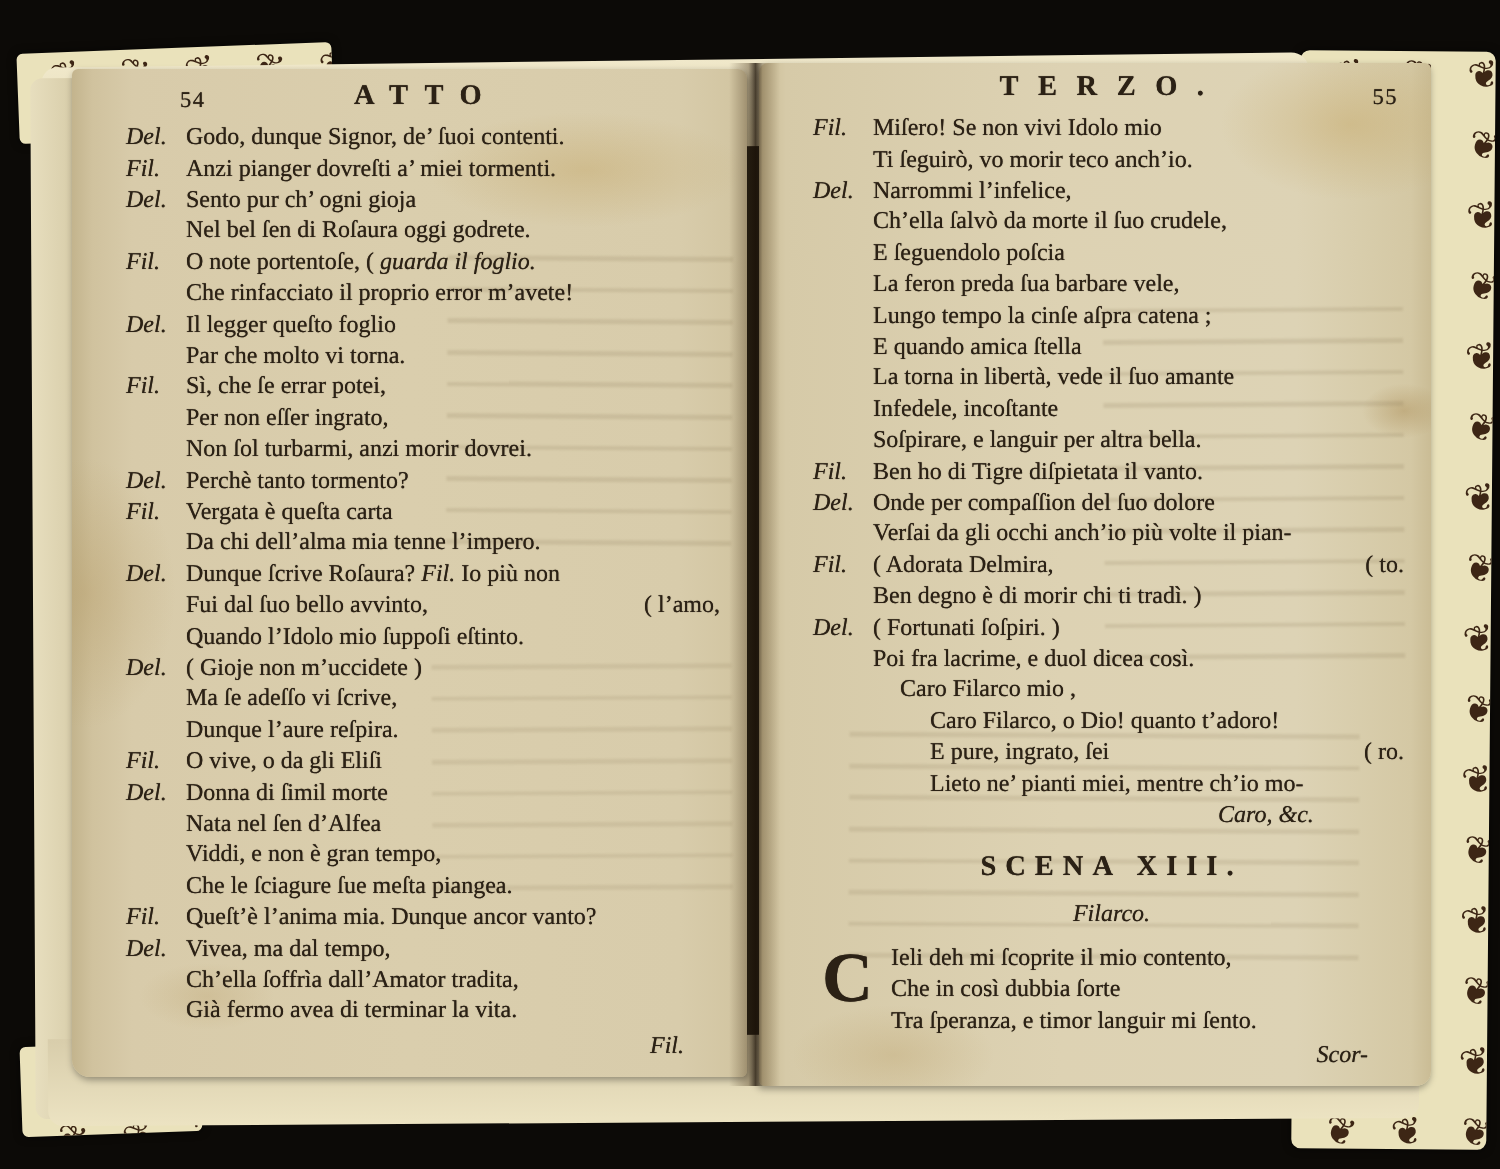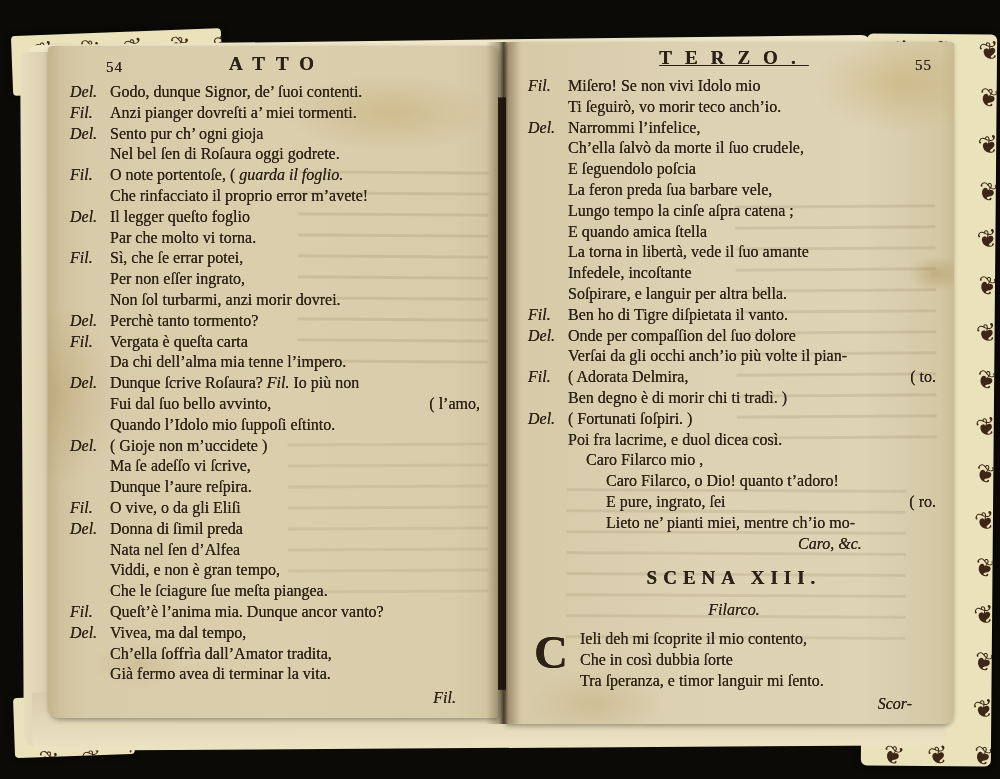--- a/index.html
+++ b/index.html
@@ -42,21 +42,21 @@
       linear-gradient(90deg,#c8b992 0,#d6caa8 4%,#ddd2b3 45%,#ddd3b5 80%,#d4c8a4 97%,#cabc95 100%);
     box-shadow:-1px 2px 5px rgba(0,0,0,.35);
   }
   #gutter{position:absolute;left:486px;top:42px;width:34px;height:682px;pointer-events:none;
     background:linear-gradient(90deg,transparent 0,rgba(76,58,32,.40) 38%,rgba(35,24,12,.78) 52%,rgba(84,66,38,.35) 66%,transparent 100%);}
   
   .ghost{position:absolute;pointer-events:none;opacity:.5;filter:blur(.7px);
     background:repeating-linear-gradient(0deg,transparent 0 13px,rgba(128,110,76,.33) 13px 16px,transparent 16px 21px);}
   
   .page-inner{position:absolute;inset:0;font-size:16px;line-height:20.8px;
-    text-shadow:0 0 .5px rgba(43,33,21,.9);}
+    text-shadow:0 0 .5px rgba(43,33,21,.9);margin-left:14px;}
   #page-left .page-inner{padding:8px 14px 0 22px;}
   #page-right .page-inner{padding:6px 14px 0 22px;}
   .header-row{position:relative;text-align:center;height:26px;margin-bottom:2px;}
   .header-text{font-size:19px;font-weight:bold;letter-spacing:11px;}
   .pagenum{position:absolute;top:3px;font-size:15px;letter-spacing:1px;}
   #page-left .pagenum{left:36px;}
   #page-right .pagenum{right:8px;top:7px;}
   .line{white-space:nowrap;}
   .line .speaker{display:inline-block;width:40px;font-style:italic;}
   .ind1{padding-left:40px;}
@@ -172,39 +172,39 @@
         <div class="line ind0"><span class="speaker">Del.</span><span>Perchè tanto tormento?</span></div>
         <div class="line ind0"><span class="speaker">Fil.</span><span>Vergata è queſta carta</span></div>
         <div class="line ind1"><span>Da chi dell’alma mia tenne l’impero.</span></div>
         <div class="line ind0"><span class="speaker">Del.</span><span>Dunque ſcrive Roſaura? </span><span class="italic">Fil.</span><span> Io più non</span></div>
         <div class="line ind1"><span class="right-frag">( l’amo,</span><span>Fui dal ſuo bello avvinto,</span></div>
         <div class="line ind1"><span>Quando l’Idolo mio ſuppoſi eſtinto.</span></div>
         <div class="line ind0"><span class="speaker">Del.</span><span>( Gioje non m’uccidete )</span></div>
         <div class="line ind1"><span>Ma ſe adeſſo vi ſcrive,</span></div>
         <div class="line ind1"><span>Dunque l’aure reſpira.</span></div>
         <div class="line ind0"><span class="speaker">Fil.</span><span>O vive, o da gli Eliſi</span></div>
-        <div class="line ind0"><span class="speaker">Del.</span><span>Donna di ſimil preda</span></div>
+        <div class="line ind0"><span class="speaker">Del.</span><span>Donna di ſimil morte</span></div>
         <div class="line ind1"><span>Nata nel ſen d’Alfea</span></div>
         <div class="line ind1"><span>Viddi, e non è gran tempo,</span></div>
         <div class="line ind1"><span>Che le ſciagure ſue meſta piangea.</span></div>
         <div class="line ind0"><span class="speaker">Fil.</span><span>Queſt’è l’anima mia. Dunque ancor vanto?</span></div>
         <div class="line ind0"><span class="speaker">Del.</span><span>Vivea, ma dal tempo,</span></div>
         <div class="line ind1"><span>Ch’ella ſoffrìa dall’Amator tradita,</span></div>
         <div class="line ind1"><span>Già fermo avea di terminar la vita.</span></div>
       </div>
     <div class="catchword">Fil.</div>
   </div>
 </div>
 
 <div class="page" id="page-right">
   <div class="ghost" style="left:230px;top:150px;width:200px;height:260px;transform:rotate(-.4deg);"></div>
   <div class="ghost" style="left:60px;top:430px;width:340px;height:180px;transform:rotate(.3deg);opacity:.45;"></div>
   <div class="page-inner">
     <div class="header-row">
-      <span class="header-text" style="letter-spacing:13px;text-decoration:underline;">TERZO.</span>
+      <span class="header-text" style="letter-spacing:13px;">TERZO.</span>
       <span class="pagenum">55</span>
     </div>
     <div>
         <div class="line ind0"><span class="speaker">Fil.</span><span>Miſero! Se non vivi Idolo mio</span></div>
         <div class="line ind1"><span>Ti ſeguirò, vo morir teco anch’io.</span></div>
         <div class="line ind0"><span class="speaker">Del.</span><span>Narrommi l’infelice,</span></div>
         <div class="line ind1"><span>Ch’ella ſalvò da morte il ſuo crudele,</span></div>
         <div class="line ind1"><span>E ſeguendolo poſcia</span></div>
         <div class="line ind1"><span>La feron preda ſua barbare vele,</span></div>
         <div class="line ind1"><span>Lungo tempo la cinſe aſpra catena ;</span></div>

